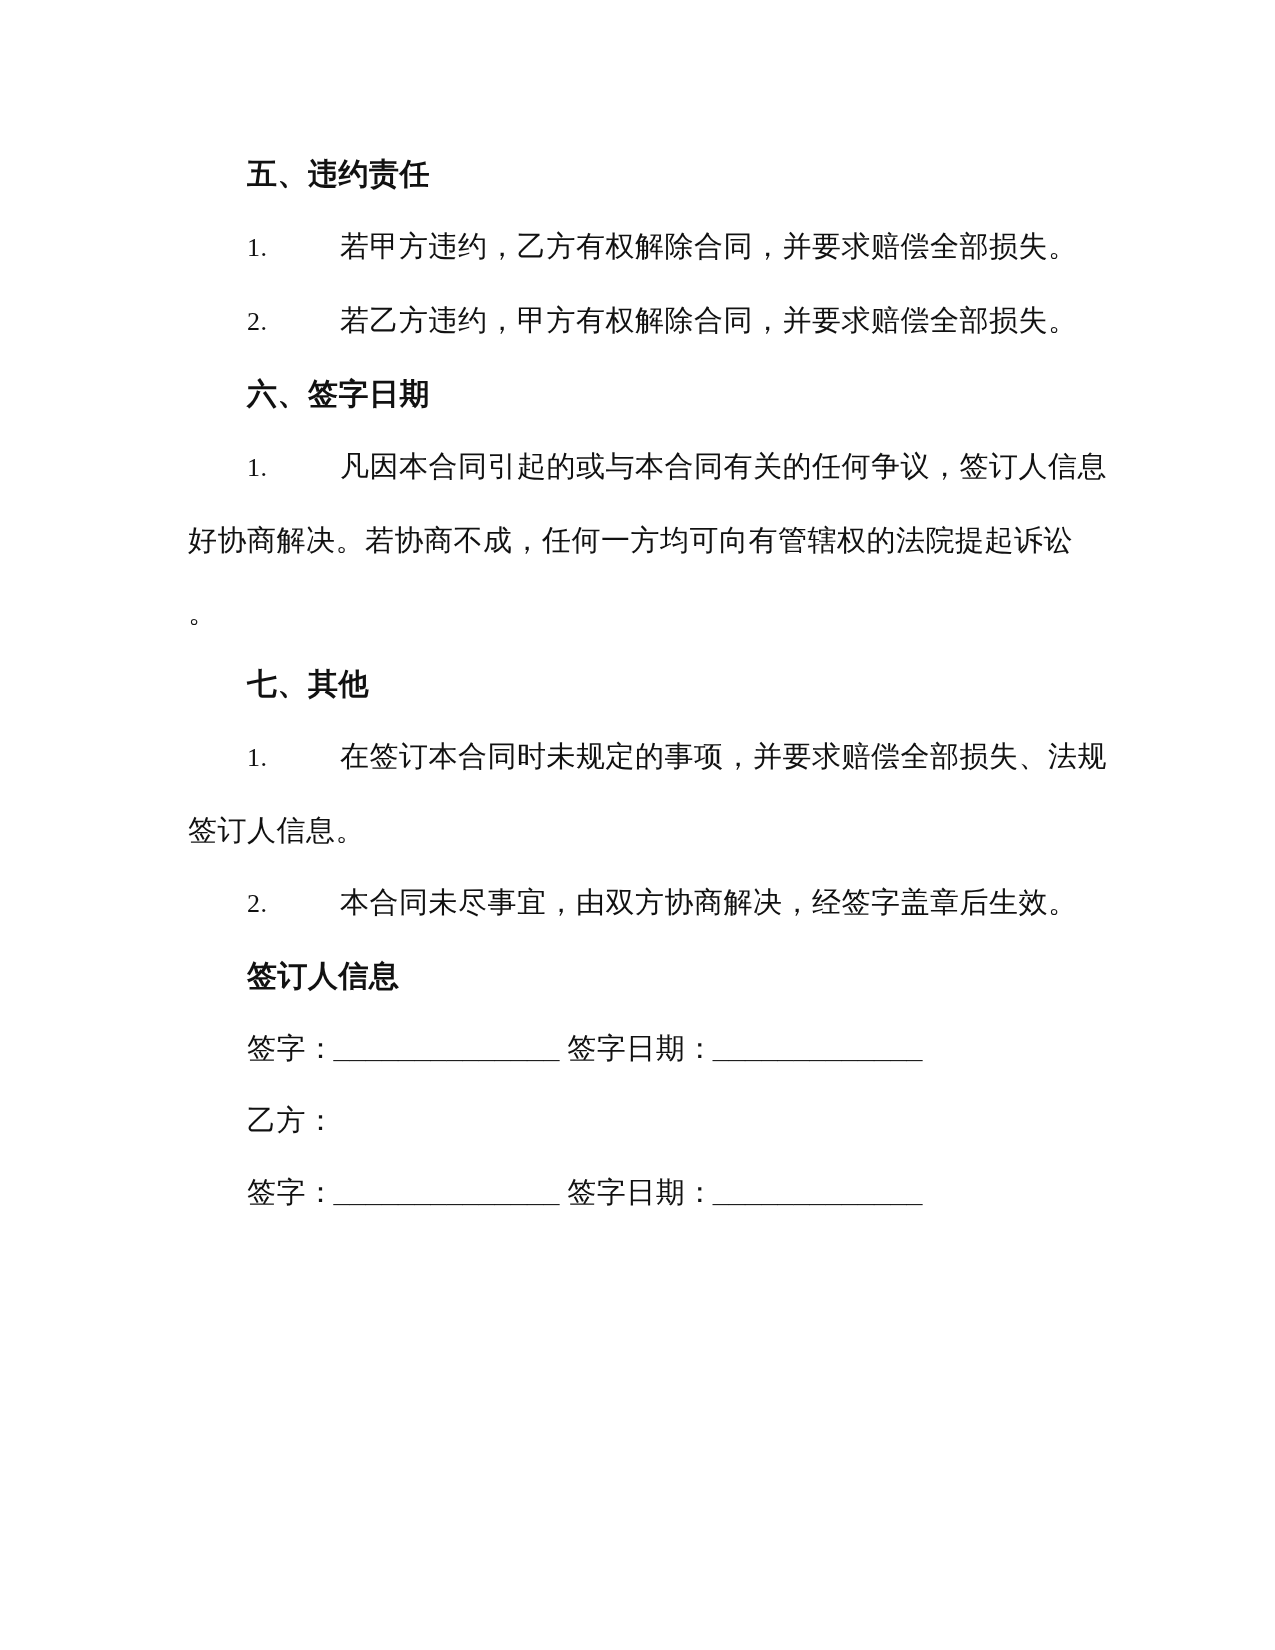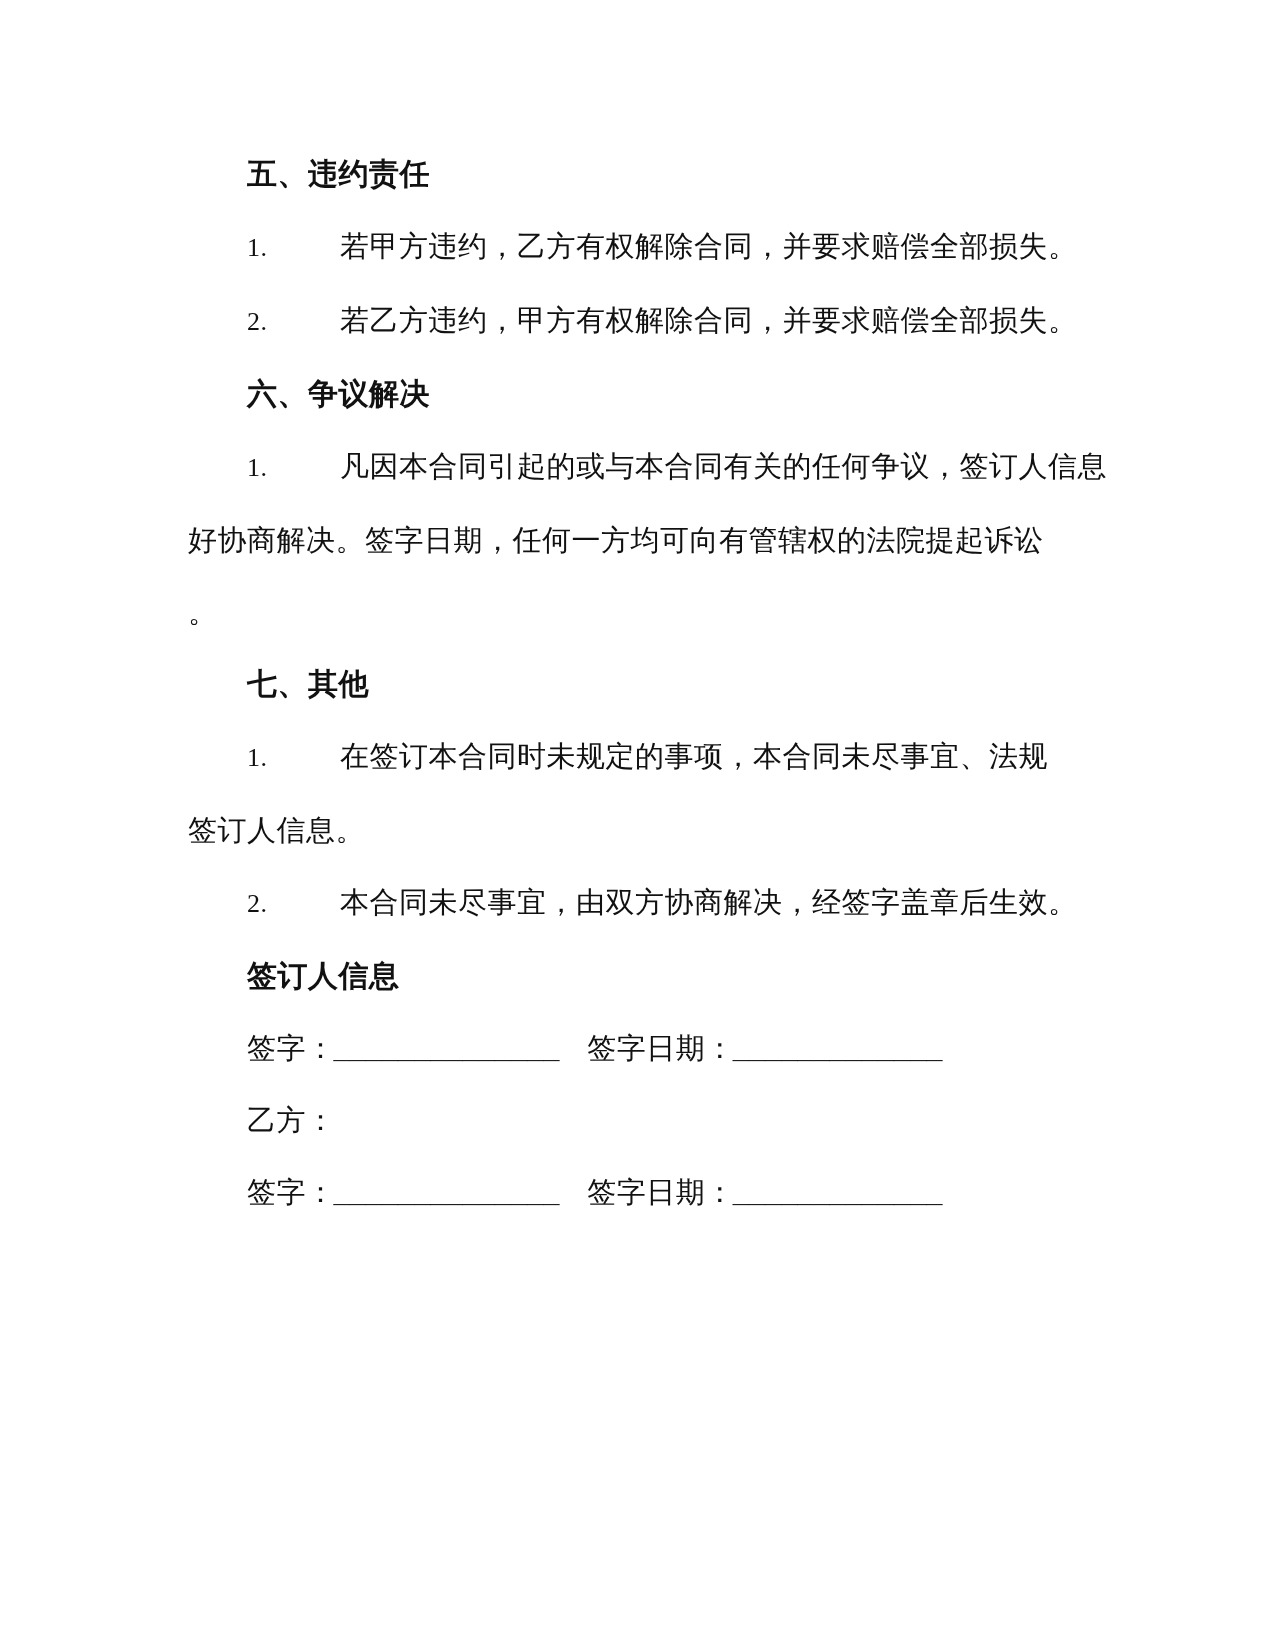--- a/index.html
+++ b/index.html
@@ -47,37 +47,37 @@
     padding-left: 59px;
   }
   .sig-line {
     padding-left: 59px;
   }
   .sig-blank {
     letter-spacing: 0;
     font-style: italic;
   }
   .sig-date-label {
-    margin-left: 26px;
+    margin-left: 6px;
   }
 </style>
 </head>
 <body>
 
 <div class="page">
   <div class="content" id="doc-content">
       <div class="line heading-line">五、违约责任</div>
       <div class="line item-first-line"><span class="item-number">1.</span><span>若甲方违约，乙方有权解除合同，并要求赔偿全部损失。</span></div>
       <div class="line item-first-line"><span class="item-number">2.</span><span>若乙方违约，甲方有权解除合同，并要求赔偿全部损失。</span></div>
-      <div class="line heading-line">六、争议解决</div>
+      <div class="line heading-line">六、签字日期</div>
       <div class="line item-first-line"><span class="item-number">1.</span><span>凡因本合同引起的或与本合同有关的任何争议，签订人信息</span></div>
-      <div class="line">好协商解决。签字日期，任何一方均可向有管辖权的法院提起诉讼</div>
+      <div class="line">好协商解决。若协商不成，任何一方均可向有管辖权的法院提起诉讼</div>
       <div class="line">。</div>
       <div class="line heading-line">七、其他</div>
-      <div class="line item-first-line"><span class="item-number">1.</span><span>在签订本合同时未规定的事项，本合同未尽事宜、法规</span></div>
+      <div class="line item-first-line"><span class="item-number">1.</span><span>在签订本合同时未规定的事项，并要求赔偿全部损失、法规</span></div>
       <div class="line">签订人信息。</div>
       <div class="line item-first-line"><span class="item-number">2.</span><span>本合同未尽事宜，由双方协商解决，经签字盖章后生效。</span></div>
       <div class="line heading-line">签订人信息</div>
       <div class="line sig-line"><span>签字：</span><span class="sig-blank">______________</span><span class="sig-date-label">签字日期：</span><span class="sig-blank">_____________</span></div>
       <div class="line label-line">乙方：</div>
       <div class="line sig-line"><span>签字：</span><span class="sig-blank">______________</span><span class="sig-date-label">签字日期：</span><span class="sig-blank">_____________</span></div>
     </div>
 </div>
 
 </body></html>

